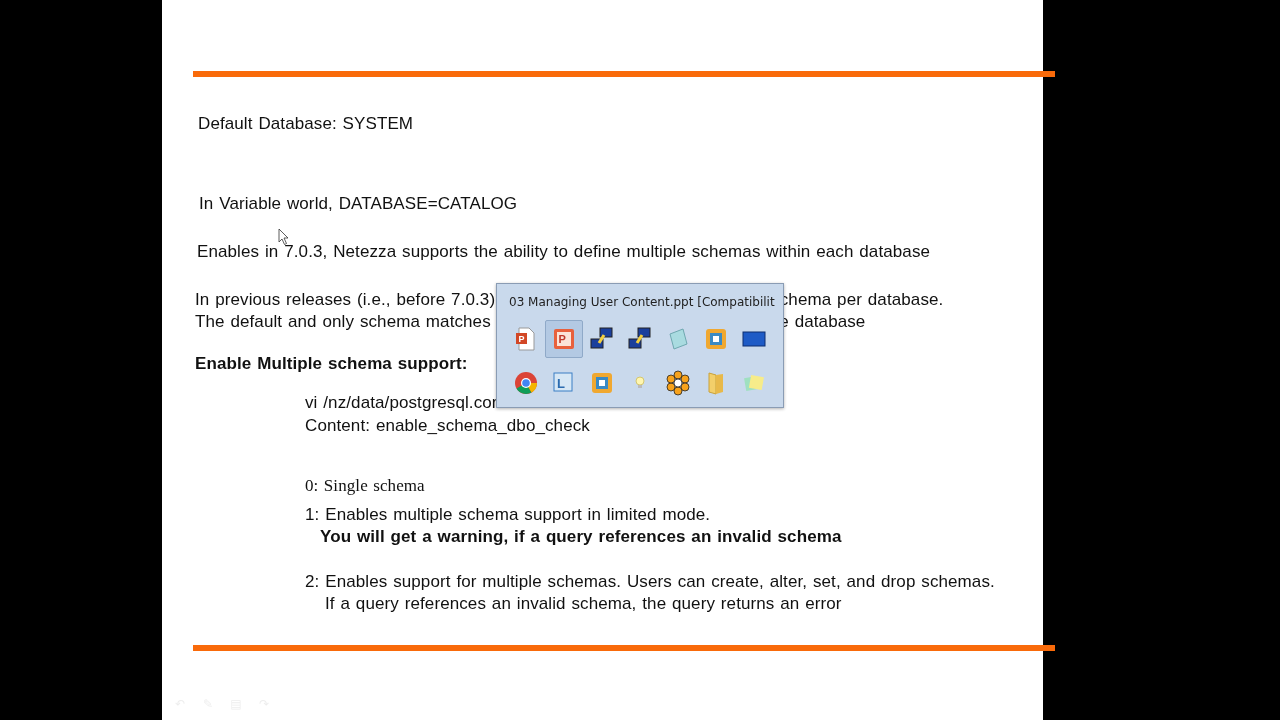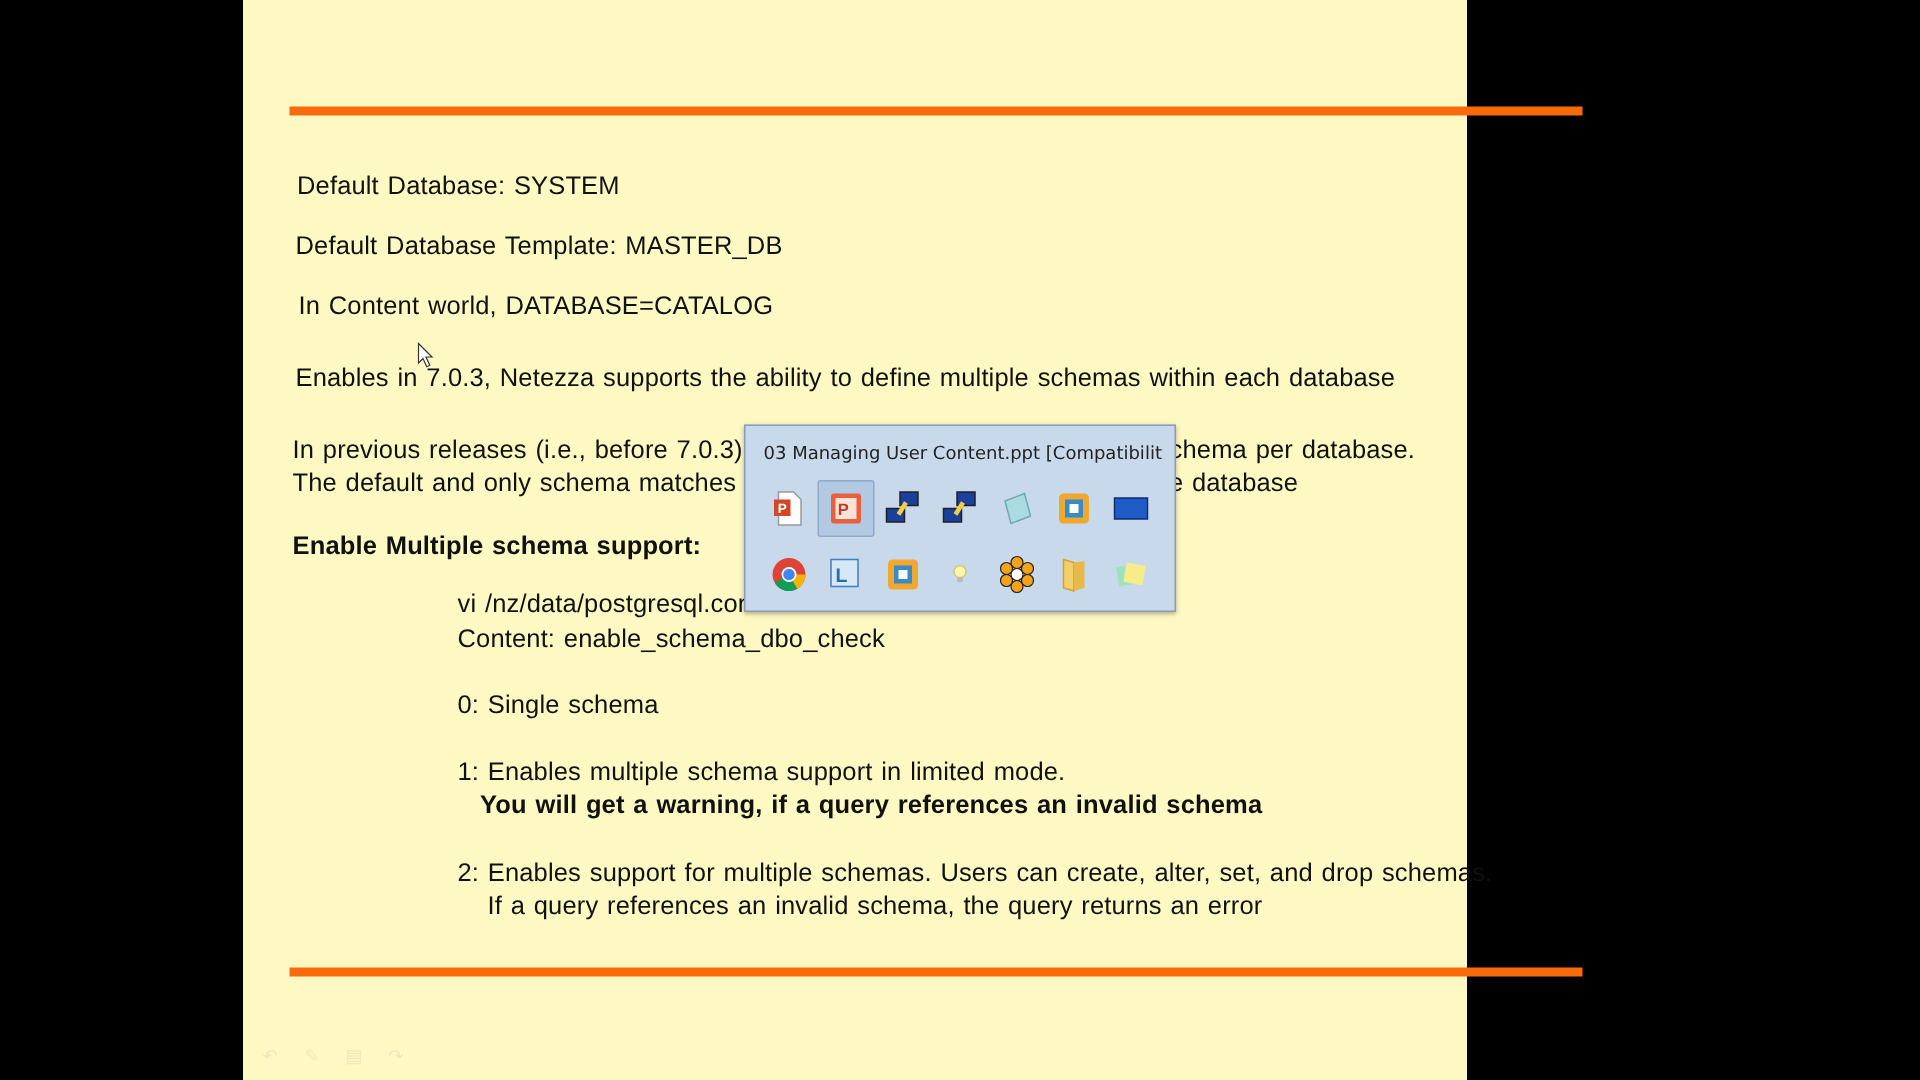--- a/index.html
+++ b/index.html
@@ -1,18 +1,18 @@
 <!DOCTYPE html>
 <html><head>
   <meta charset="utf-8">
   <style>
     * { box-sizing: border-box; margin: 0; padding: 0; }
     html, body { width: 1280px; height: 720px; background: #000; overflow: hidden; }
     body { position: relative; font-family: "Liberation Sans", sans-serif; color: #111; }
-    .slide { position: absolute; left: 162px; top: 0; width: 816px; height: 720px; background: #fef9c3; }
+    .slide { position: absolute; left: 162px; top: 0; width: 881px; height: 720px; background: #ffffff; }
     .rule { position: absolute; left: 31px; width: 862px; height: 6px; background: #f96a0a; }
     .rule.top { top: 71px; }
     .rule.bottom { top: 645px; }
     .t { position: absolute; font-size: 17px; white-space: nowrap; letter-spacing: 0.1px; word-spacing: 1px; }
     .bold { font-weight: bold; }
     .cursor { position: absolute; left: 116px; top: 228px; width: 12px; height: 18px; }
     .slideshow-nav { position: absolute; left: 10px; top: 698px; display: flex; gap: 12px; opacity: 0.15; }
     .nav-btn { width: 16px; height: 12px; display: flex; align-items: center; justify-content: center; font-size: 12px; color: #888; cursor: pointer; }
 
     .thumb { position: absolute; left: 496px; top: 283px; width: 288px; height: 125px;
@@ -25,29 +25,28 @@
     .ic.active { background: #b3c9e3; border: 1px solid #8fa9c8; }
     .ic svg { width: 26px; height: 26px; }
   </style>
 </head>
 <body>
 
 <div class="slide">
   <div class="rule top"></div>
 
   <div class="t" style="left:36px;top:114px;">Default Database: SYSTEM</div>
-  <div class="t" style="left:35px;top:154px;">Default Database Template:  MASTER_DB</div>
-  <div class="t" style="left:37px;top:194px;">In Content world,  DATABASE=CATALOG</div>
+  <div class="t" style="left:37px;top:194px;">In Variable world,  DATABASE=CATALOG</div>
   <div class="t" style="left:35px;top:242px;">Enables  in 7.0.3, Netezza supports the ability to define multiple  schemas within  each database</div>
   <div class="t" style="left:33px;top:290px;">In previous releases (i.e., before 7.0.3) Netezza supports only one default schema per database.</div>
   <div class="t" style="left:33px;top:312px;">The default  and  only  schema matches the name of the user who created the database</div>
   <div class="t bold" style="left:33px;top:354px;">Enable Multiple schema support:</div>
   <div class="t" style="left:143px;top:393px;">vi /nz/data/postgresql.conf</div>
   <div class="t" style="left:143px;top:416px;">Content:  enable_schema_dbo_check</div>
-  <div class="t" style="left:143px;top:460px;">0: Single  schema</div>
+  <div class="t" style="left:143px;top:476px;font-family:Liberation Serif, serif;">0: Single  schema</div>
   <div class="t" style="left:143px;top:505px;text-align:center;">1: Enables multiple  schema  support  in  limited  mode.</div>
   <div class="t" style="left:158px;top:527px;font-weight:bold;">You  will  get a  warning,  if a query references an invalid  schema</div>
   <div class="t" style="left:143px;top:572px;">2: Enables  support  for multiple  schemas. Users can create, alter, set, and drop schemas.</div>
   <div class="t" style="left:163px;top:594px;">If a query references an invalid  schema,  the query  returns an error</div>
 
   <div class="rule bottom"></div>
 
   <svg class="cursor" viewBox="0 0 12 18">
     <path d="M1 1 L1 14 L4 11 L6.5 16.5 L8.5 15.5 L6 10 L10 10 Z" fill="#fff" stroke="#333" stroke-width="0.8"></path>
   </svg>

